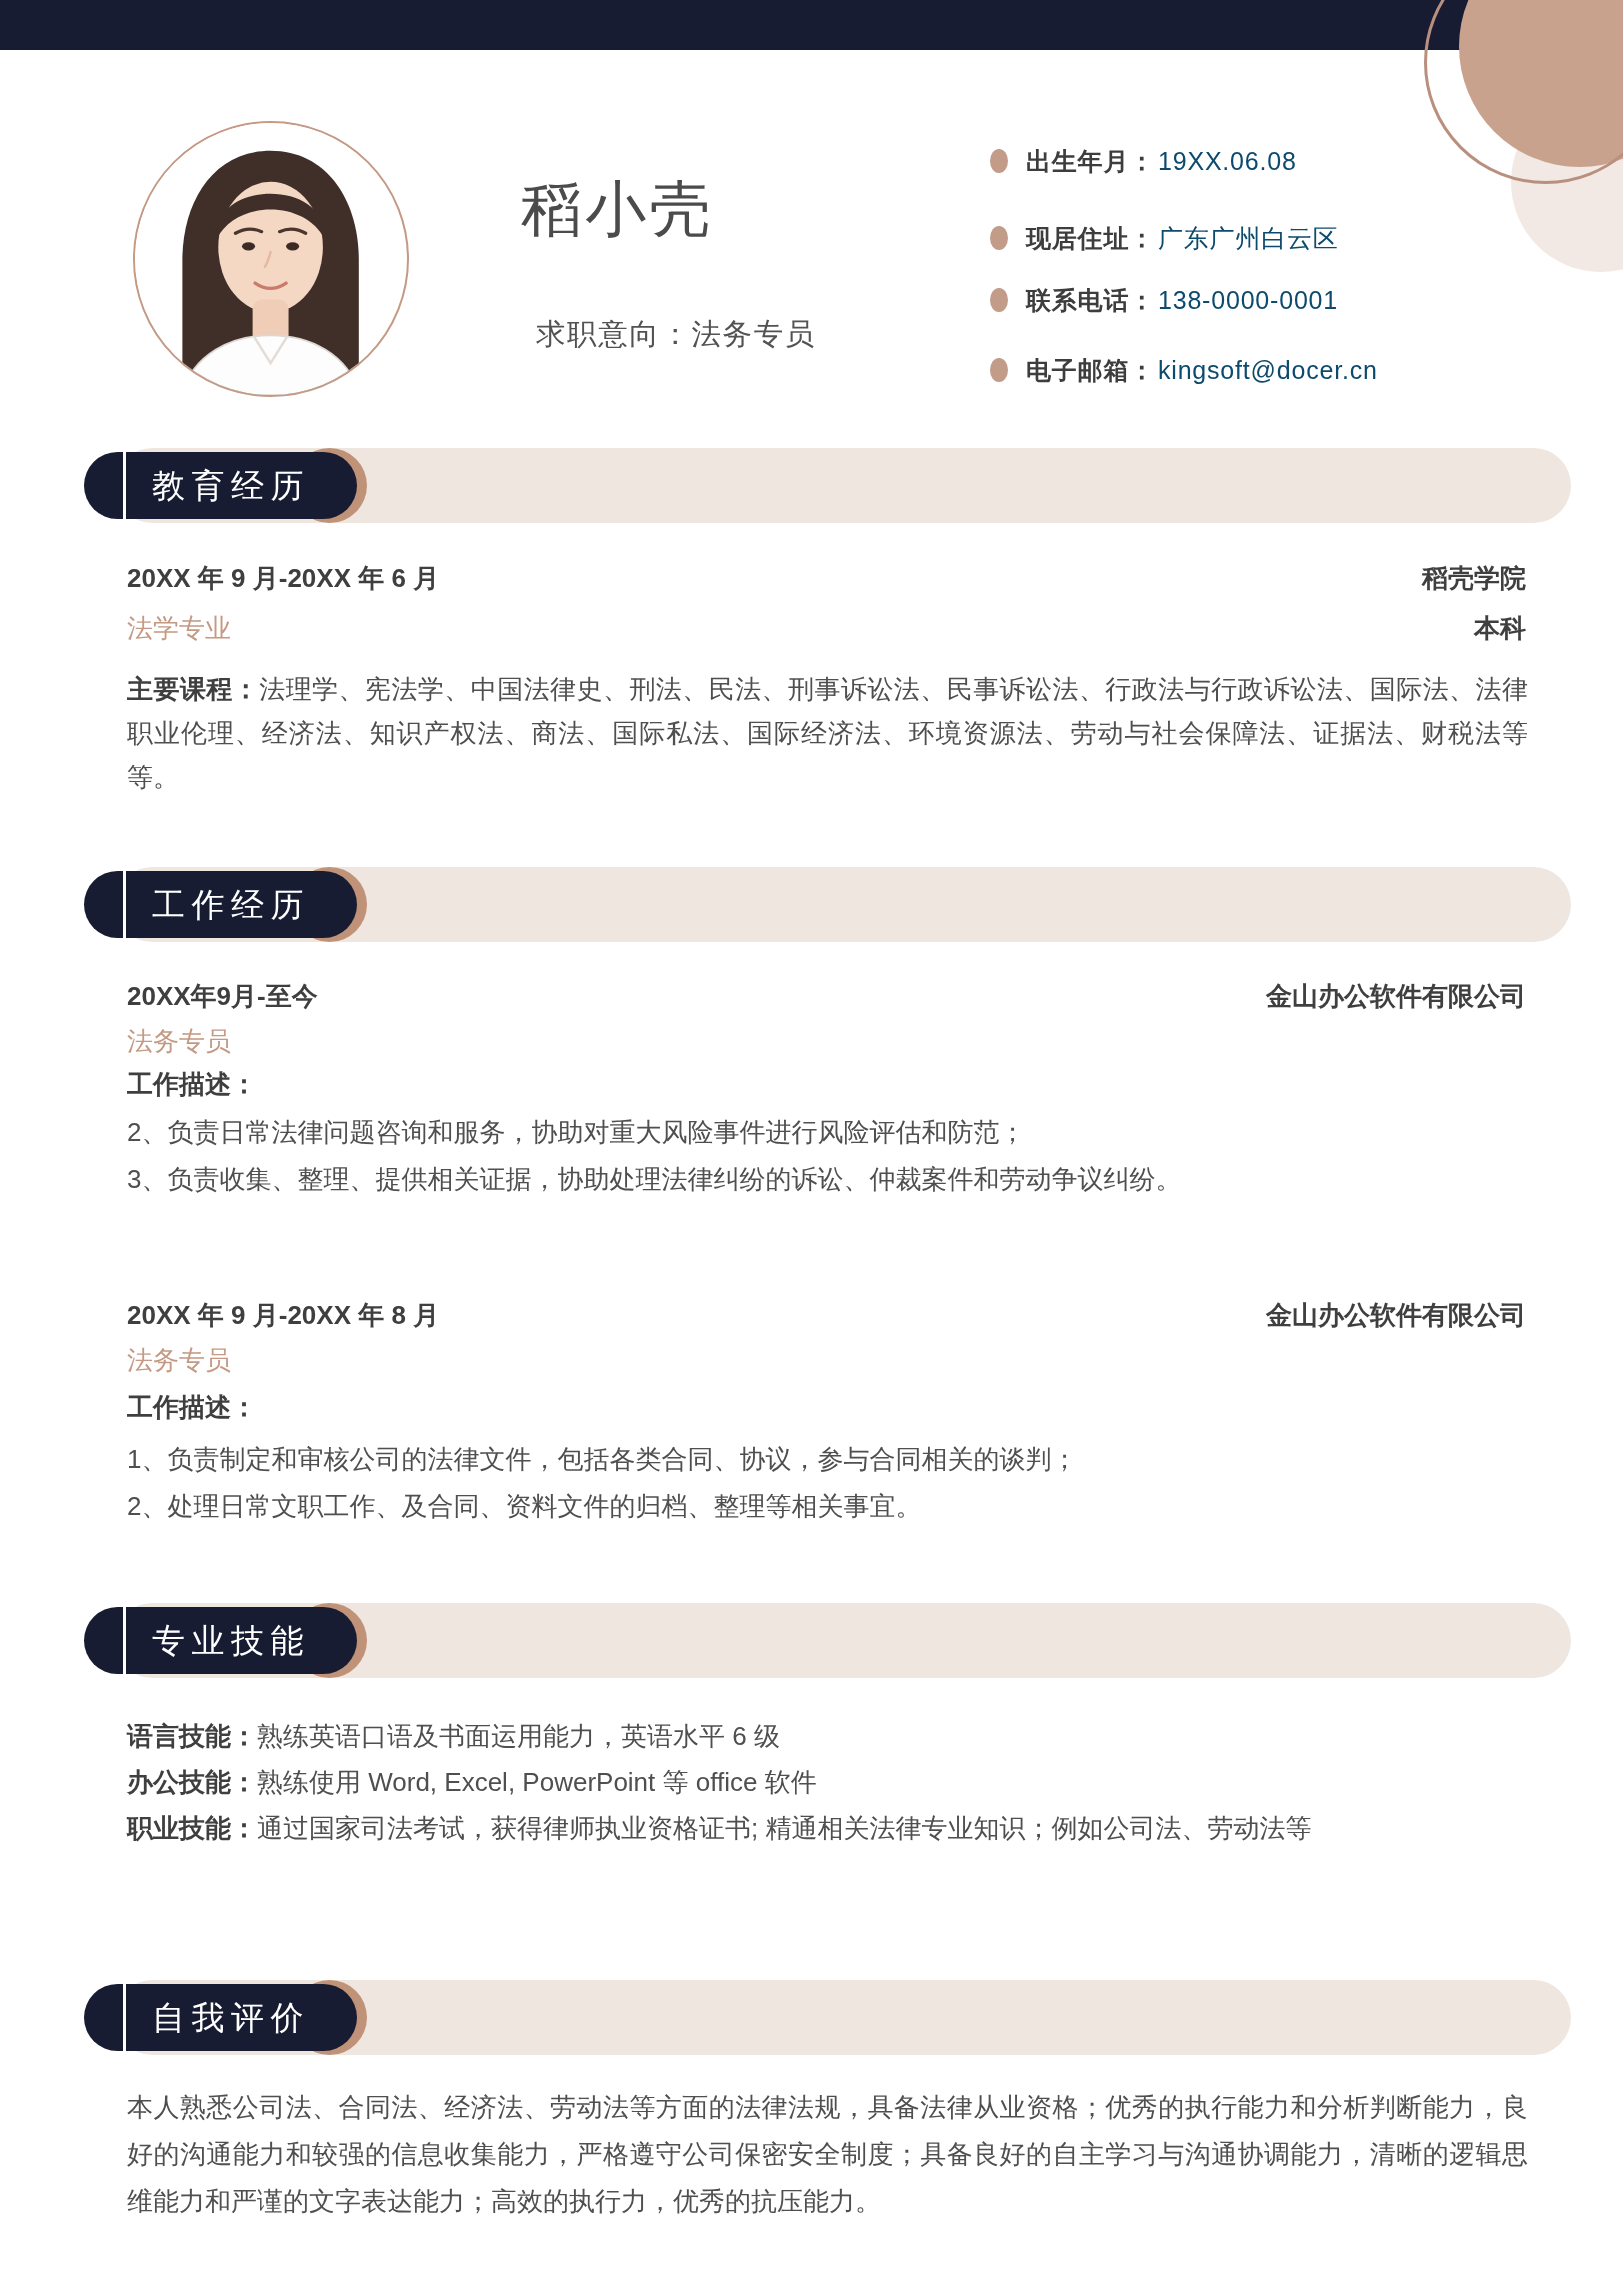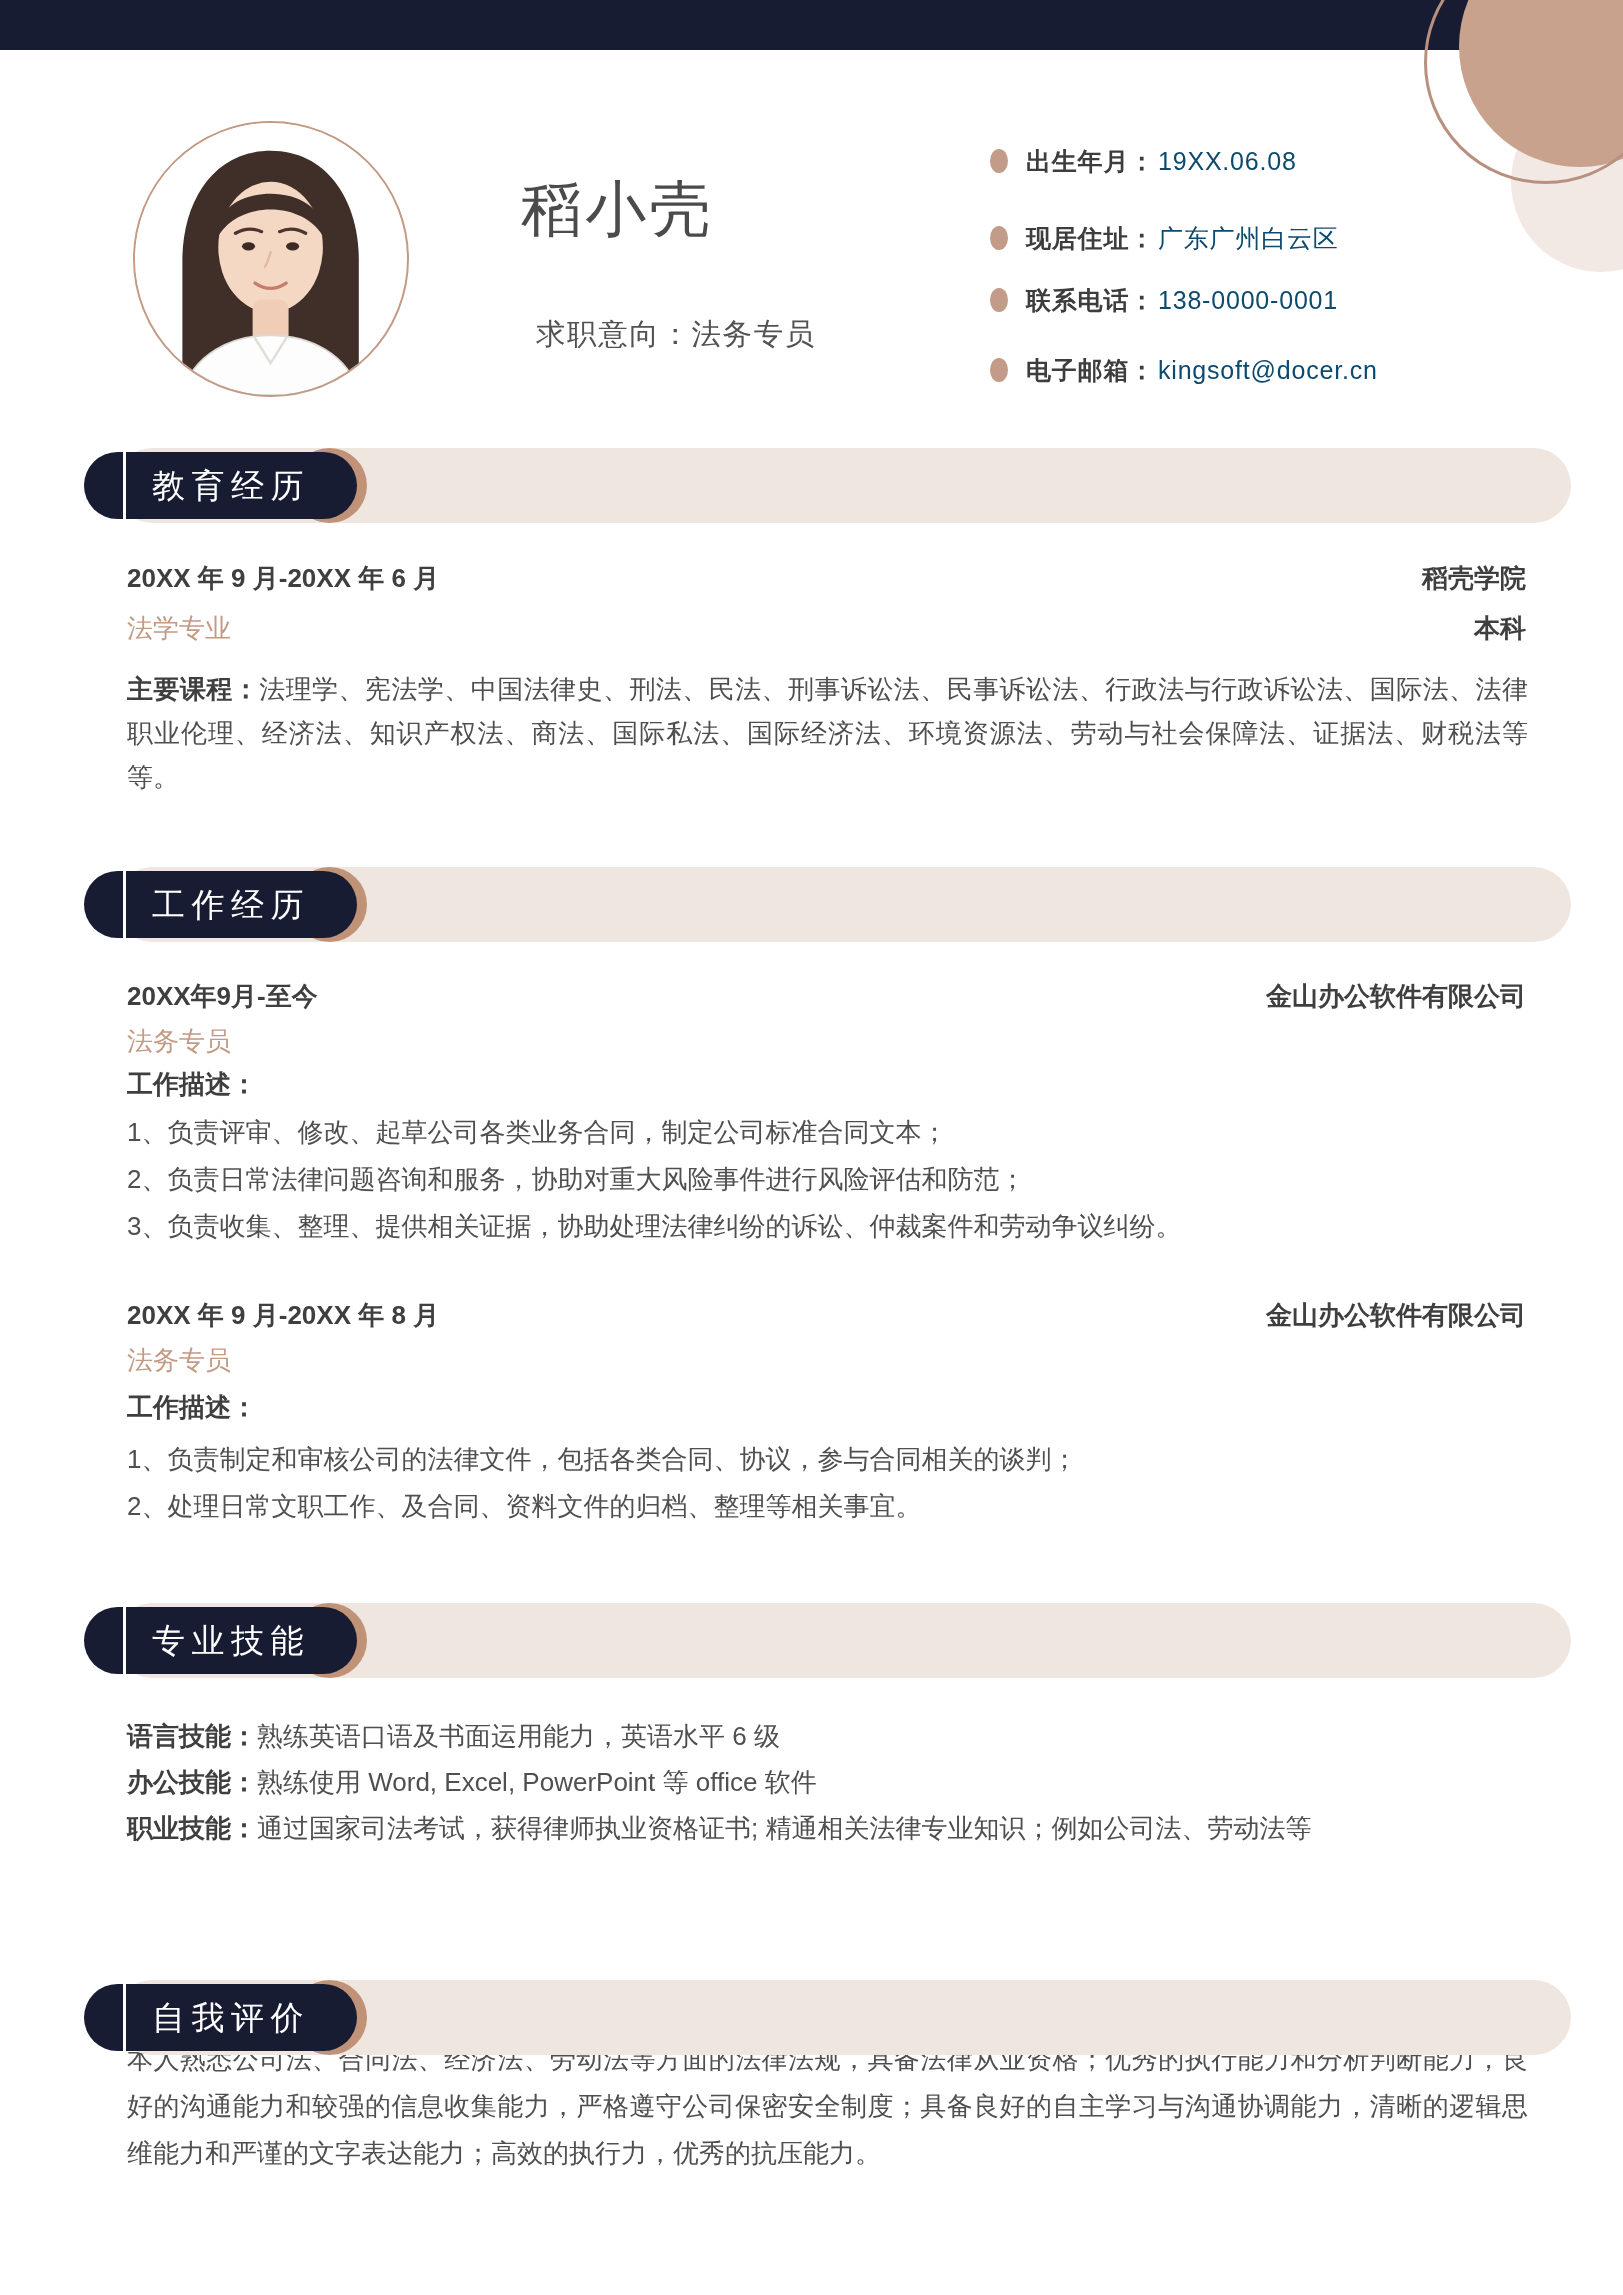--- a/index.html
+++ b/index.html
@@ -43,21 +43,21 @@
   .sec-pill{position:absolute;left:84px;top:4.1px;width:273px;height:67px;border-radius:34px;background:#171c33;}
   .sec-line{position:absolute;left:123px;top:4.1px;width:3.3px;height:67px;background:#ffffff;}
   .sec-title{position:absolute;left:152px;top:4.1px;height:67px;line-height:67px;font-size:33px;color:#ffffff;letter-spacing:6.5px;font-weight:400;}
 
   
   .rrow{left:127px;width:1399px;height:36px;display:flex;justify-content:space-between;align-items:center;font-size:26px;line-height:36px;text-align:center;}
   .b{font-weight:700;color:#3f3f3f;}
   .tan{color:#c49a84;}
   .para{left:127px;width:1401px;font-size:26px;color:#4f4f4f;text-align:justify;margin:0;}
   .lh54{line-height:44px;}
-  .lh57{line-height:47px;}
+  .lh57{line-height:47px;margin-top:48px;}
   .items{left:127px;width:1401px;font-size:26px;line-height:47px;color:#4f4f4f;}
   .skill{left:127px;width:1401px;height:36px;font-size:26px;line-height:36px;white-space:nowrap;}
 </style>
 </head>
 <body>
 
 <div id="page">
 
   <div class="abs topbar"></div>
   <div class="abs circle-light"></div>
@@ -140,21 +140,20 @@
     <span class="b">20XX年9月-至今</span>
     <span class="b">金山办公软件有限公司</span>
   </div>
   <div class="abs rrow" style="top:1023px">
     <span class="tan">法务专员</span>
   </div>
   <div class="abs rrow" style="top:1066px">
     <span class="b">工作描述：</span>
   </div>
   <div class="abs items" style="top:1109px">
-    <div>1、负责评审、修改、起草公司各类业务合同，制定公司标准合同文本；</div>
     <div>2、负责日常法律问题咨询和服务，协助对重大风险事件进行风险评估和防范；</div>
     <div>3、负责收集、整理、提供相关证据，协助处理法律纠纷的诉讼、仲裁案件和劳动争议纠纷。</div>
   </div>
 
   <div class="abs rrow" style="top:1297px">
     <span class="b">20XX 年 9 月-20XX 年 8 月</span>
     <span class="b">金山办公软件有限公司</span>
   </div>
   <div class="abs rrow" style="top:1342px">
     <span class="tan">法务专员</span>

